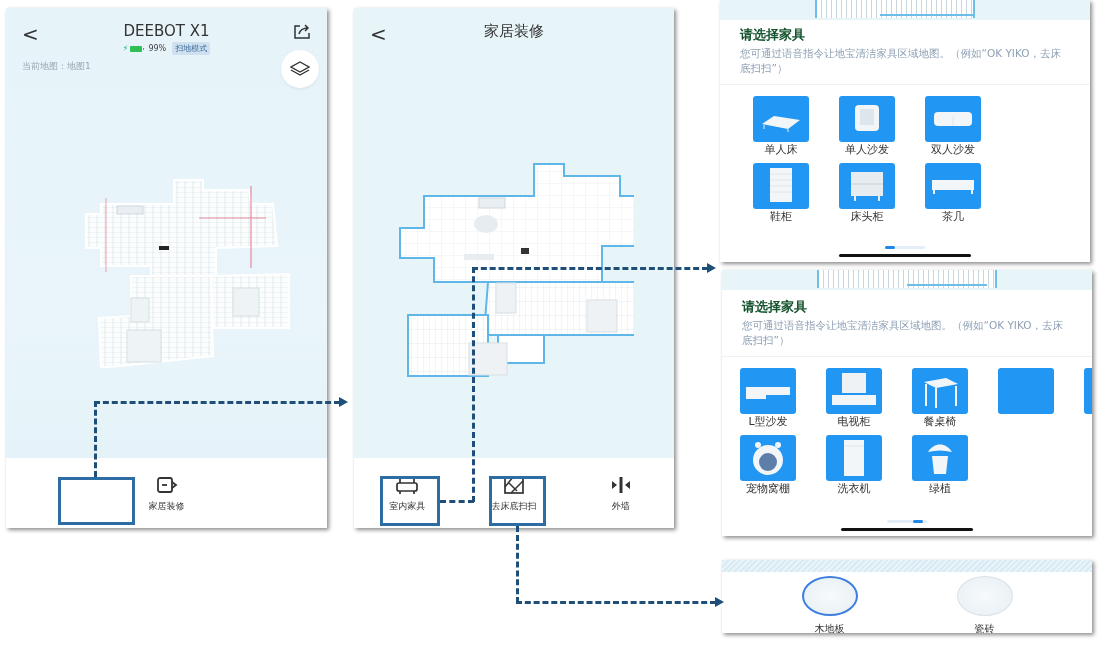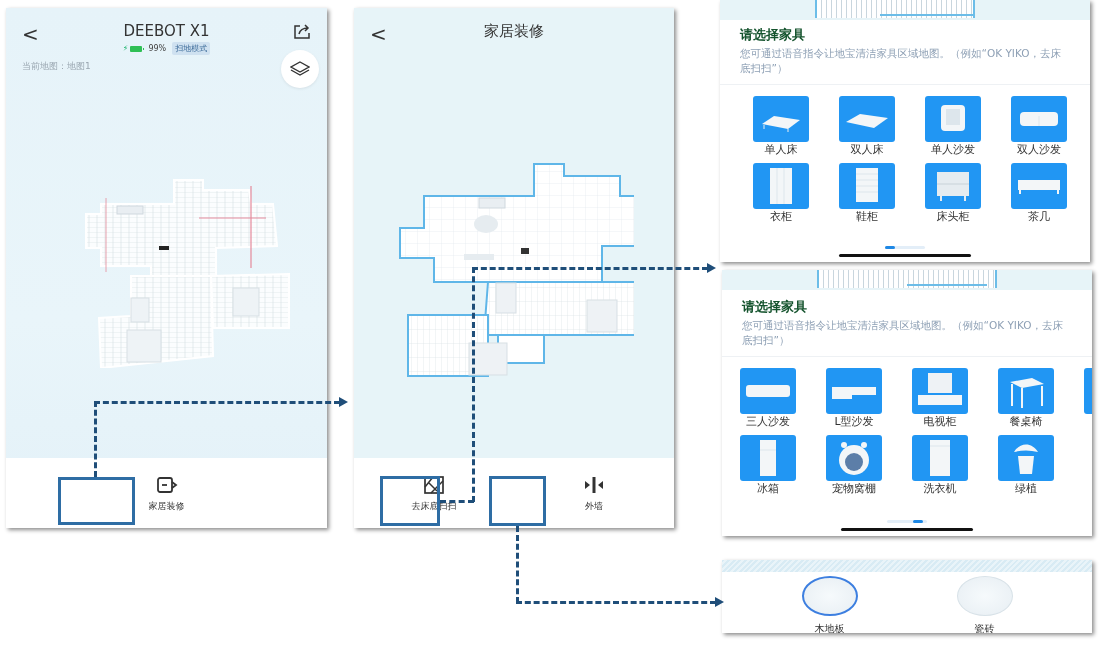--- a/index.html
+++ b/index.html
@@ -158,20 +158,30 @@
     <rect x="70" y="106" width="30" height="6" fill="#e6ecf0"></rect>
     <rect x="127" y="100" width="8" height="6" fill="#333"></rect>
     <rect x="102" y="135" width="20" height="30" fill="#eef2f5" stroke="#d7dfe4"></rect>
     <rect x="193" y="152" width="30" height="32" fill="#eef2f5" stroke="#d7dfe4"></rect>
     <rect x="75" y="195" width="38" height="32" fill="#eef2f5" stroke="#d7dfe4"></rect>
   </svg>
 
   <div class="bottom-bar">
     <div class="tab-btn">
       <span class="tab-icon">
+        <svg width="24" height="20" viewBox="0 0 24 20">
+            <path d="M5 8V4a2 2 0 0 1 2-2h10a2 2 0 0 1 2 2v4" fill="none" stroke="#333" stroke-width="1.7"></path>
+            <rect x="2" y="8" width="20" height="8" rx="2" fill="none" stroke="#333" stroke-width="1.7"></rect>
+            <path d="M5 16v3M19 16v3" stroke="#333" stroke-width="1.7"></path>
+          </svg>
+      </span>
+      <span class="lbl">室内家具</span>
+    </div>
+    <div class="tab-btn">
+      <span class="tab-icon">
         <svg width="22" height="20" viewBox="0 0 22 20">
             <rect x="2" y="2" width="18" height="16" fill="none" stroke="#333" stroke-width="1.7"></rect>
             <path d="M2 12L10 2M8 18L20 6M6 8l8 8" stroke="#333" stroke-width="1.5" fill="none"></path>
           </svg>
       </span>
       <span class="lbl">去床底扫扫</span>
     </div>
     <div class="tab-btn">
       <span class="tab-icon">
         <svg width="24" height="18" viewBox="0 0 24 18">
@@ -200,28 +210,20 @@
         <div class="thumb">
           <svg width="46" height="30">
             <path d="M4 20l12-8 26 4-12 9z" fill="#f3f6f8"></path>
             <path d="M30 25v3M6 21v4" stroke="#eee"></path>
           </svg>
         </div>
         <span class="lbl">单人床</span>
       </div>
     <div class="item">
         <div class="thumb">
-          <svg width="46" height="30">
-            <path d="M2 18l14-8 28 4-14 10z" fill="#f3f6f8"></path>
-          </svg>
-        </div>
-        <span class="lbl">双人床</span>
-      </div>
-    <div class="item">
-        <div class="thumb">
           <svg width="40" height="36">
             <rect x="8" y="4" width="24" height="26" rx="4" fill="#f3f6f8"></rect>
             <rect x="13" y="8" width="14" height="16" fill="#dde6ec"></rect>
           </svg>
         </div>
         <span class="lbl">单人沙发</span>
       </div>
     <div class="item">
         <div class="thumb">
           <svg width="46" height="30">
@@ -281,28 +283,20 @@
 
 <div class="panel" id="panel2">
   <div class="map-strip">
     <div class="gridbar" style="left:95px;width:180px"></div>
     <div class="wall" style="left:185px;width:80px"></div>
   </div>
   <div class="panel-title" style="top:28px">请选择家具</div>
   <div class="panel-hint" style="top:48px">您可通过语音指令让地宝清洁家具区域地图。（例如“OK YIKO，去床底扫扫”）</div>
   <div class="divider" style="top:86px"></div>
   <div class="grid" style="top:98px;left:3px">
-    <div class="item">
-        <div class="thumb">
-          <svg width="48" height="24">
-            <rect x="2" y="6" width="44" height="12" rx="3" fill="#f3f6f8"></rect>
-          </svg>
-        </div>
-        <span class="lbl">三人沙发</span>
-      </div>
     <div class="item">
         <div class="thumb">
           <svg width="48" height="24">
             <path d="M2 8h44v8H22v4H2z" fill="#f3f6f8"></path>
           </svg>
         </div>
         <span class="lbl">L型沙发</span>
       </div>
     <div class="item">
         <div class="thumb">

